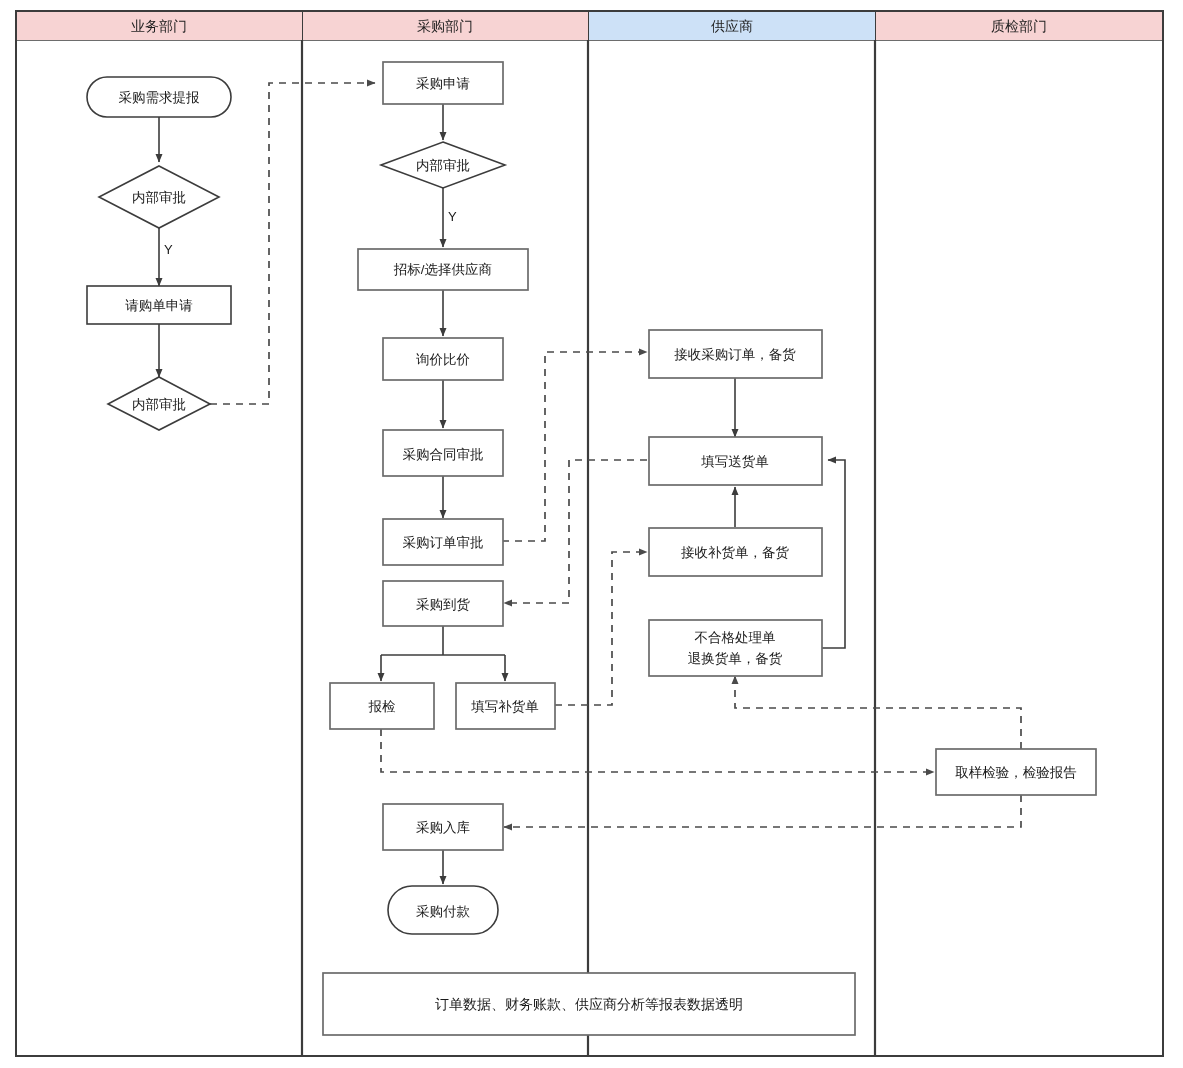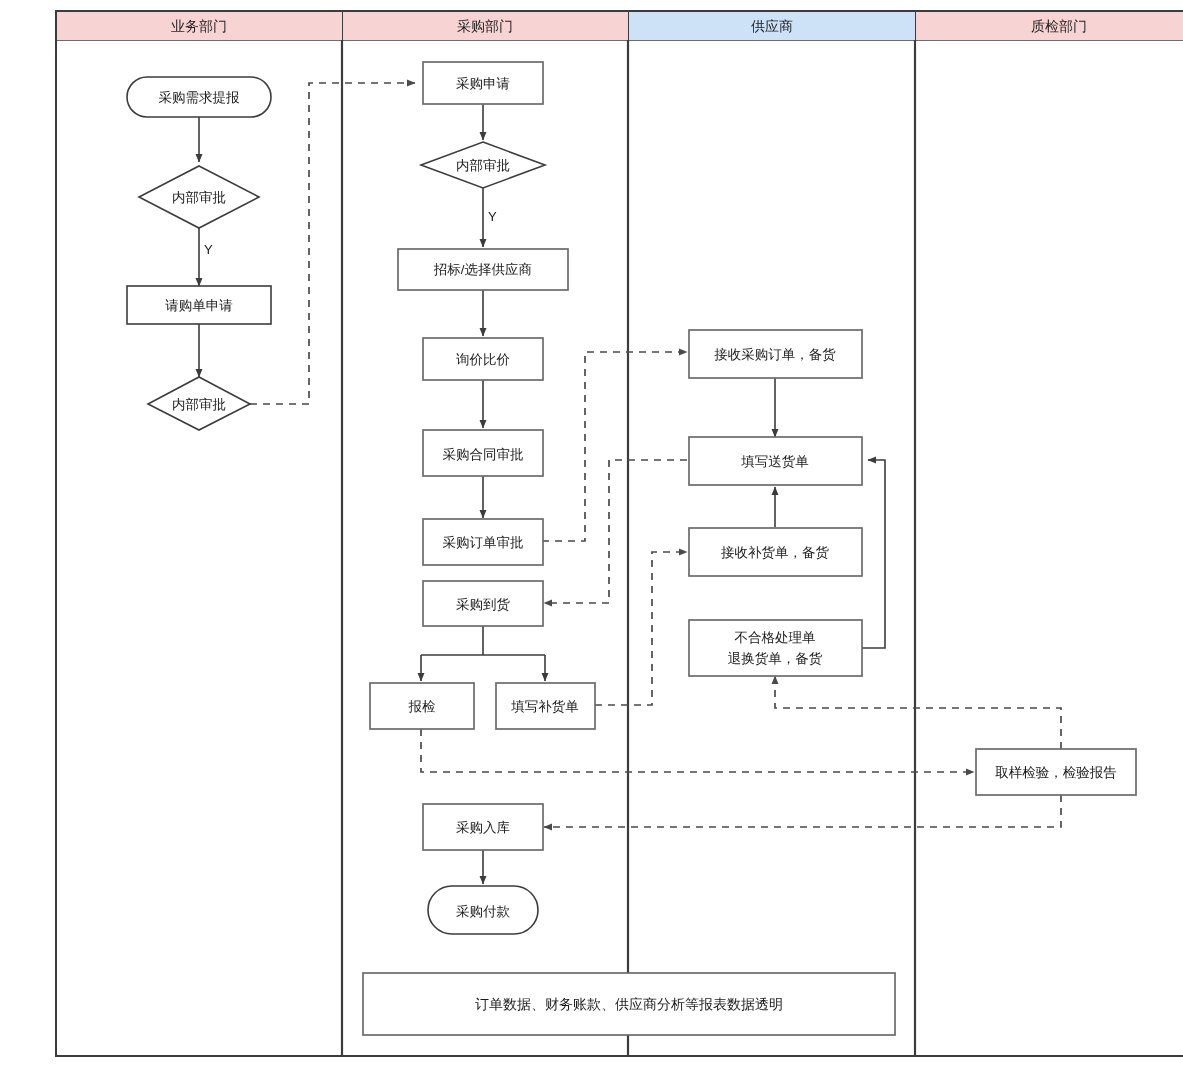--- a/index.html
+++ b/index.html
@@ -10,21 +10,20 @@
   body {
     width: 1183px;
     height: 1068px;
     font-family: "Liberation Sans", "DejaVu Sans", sans-serif;
     overflow: hidden;
   }
   #stage {
     position: relative;
     width: 1086px;
     height: 1068px;
-    margin-left: 40px;
   }
   svg.diagram {
     position: absolute;
     left: 0;
     top: 0;
     width: 1183px;
     height: 1068px;
   }
   .lane-header-text {
     font-size: 14px;

